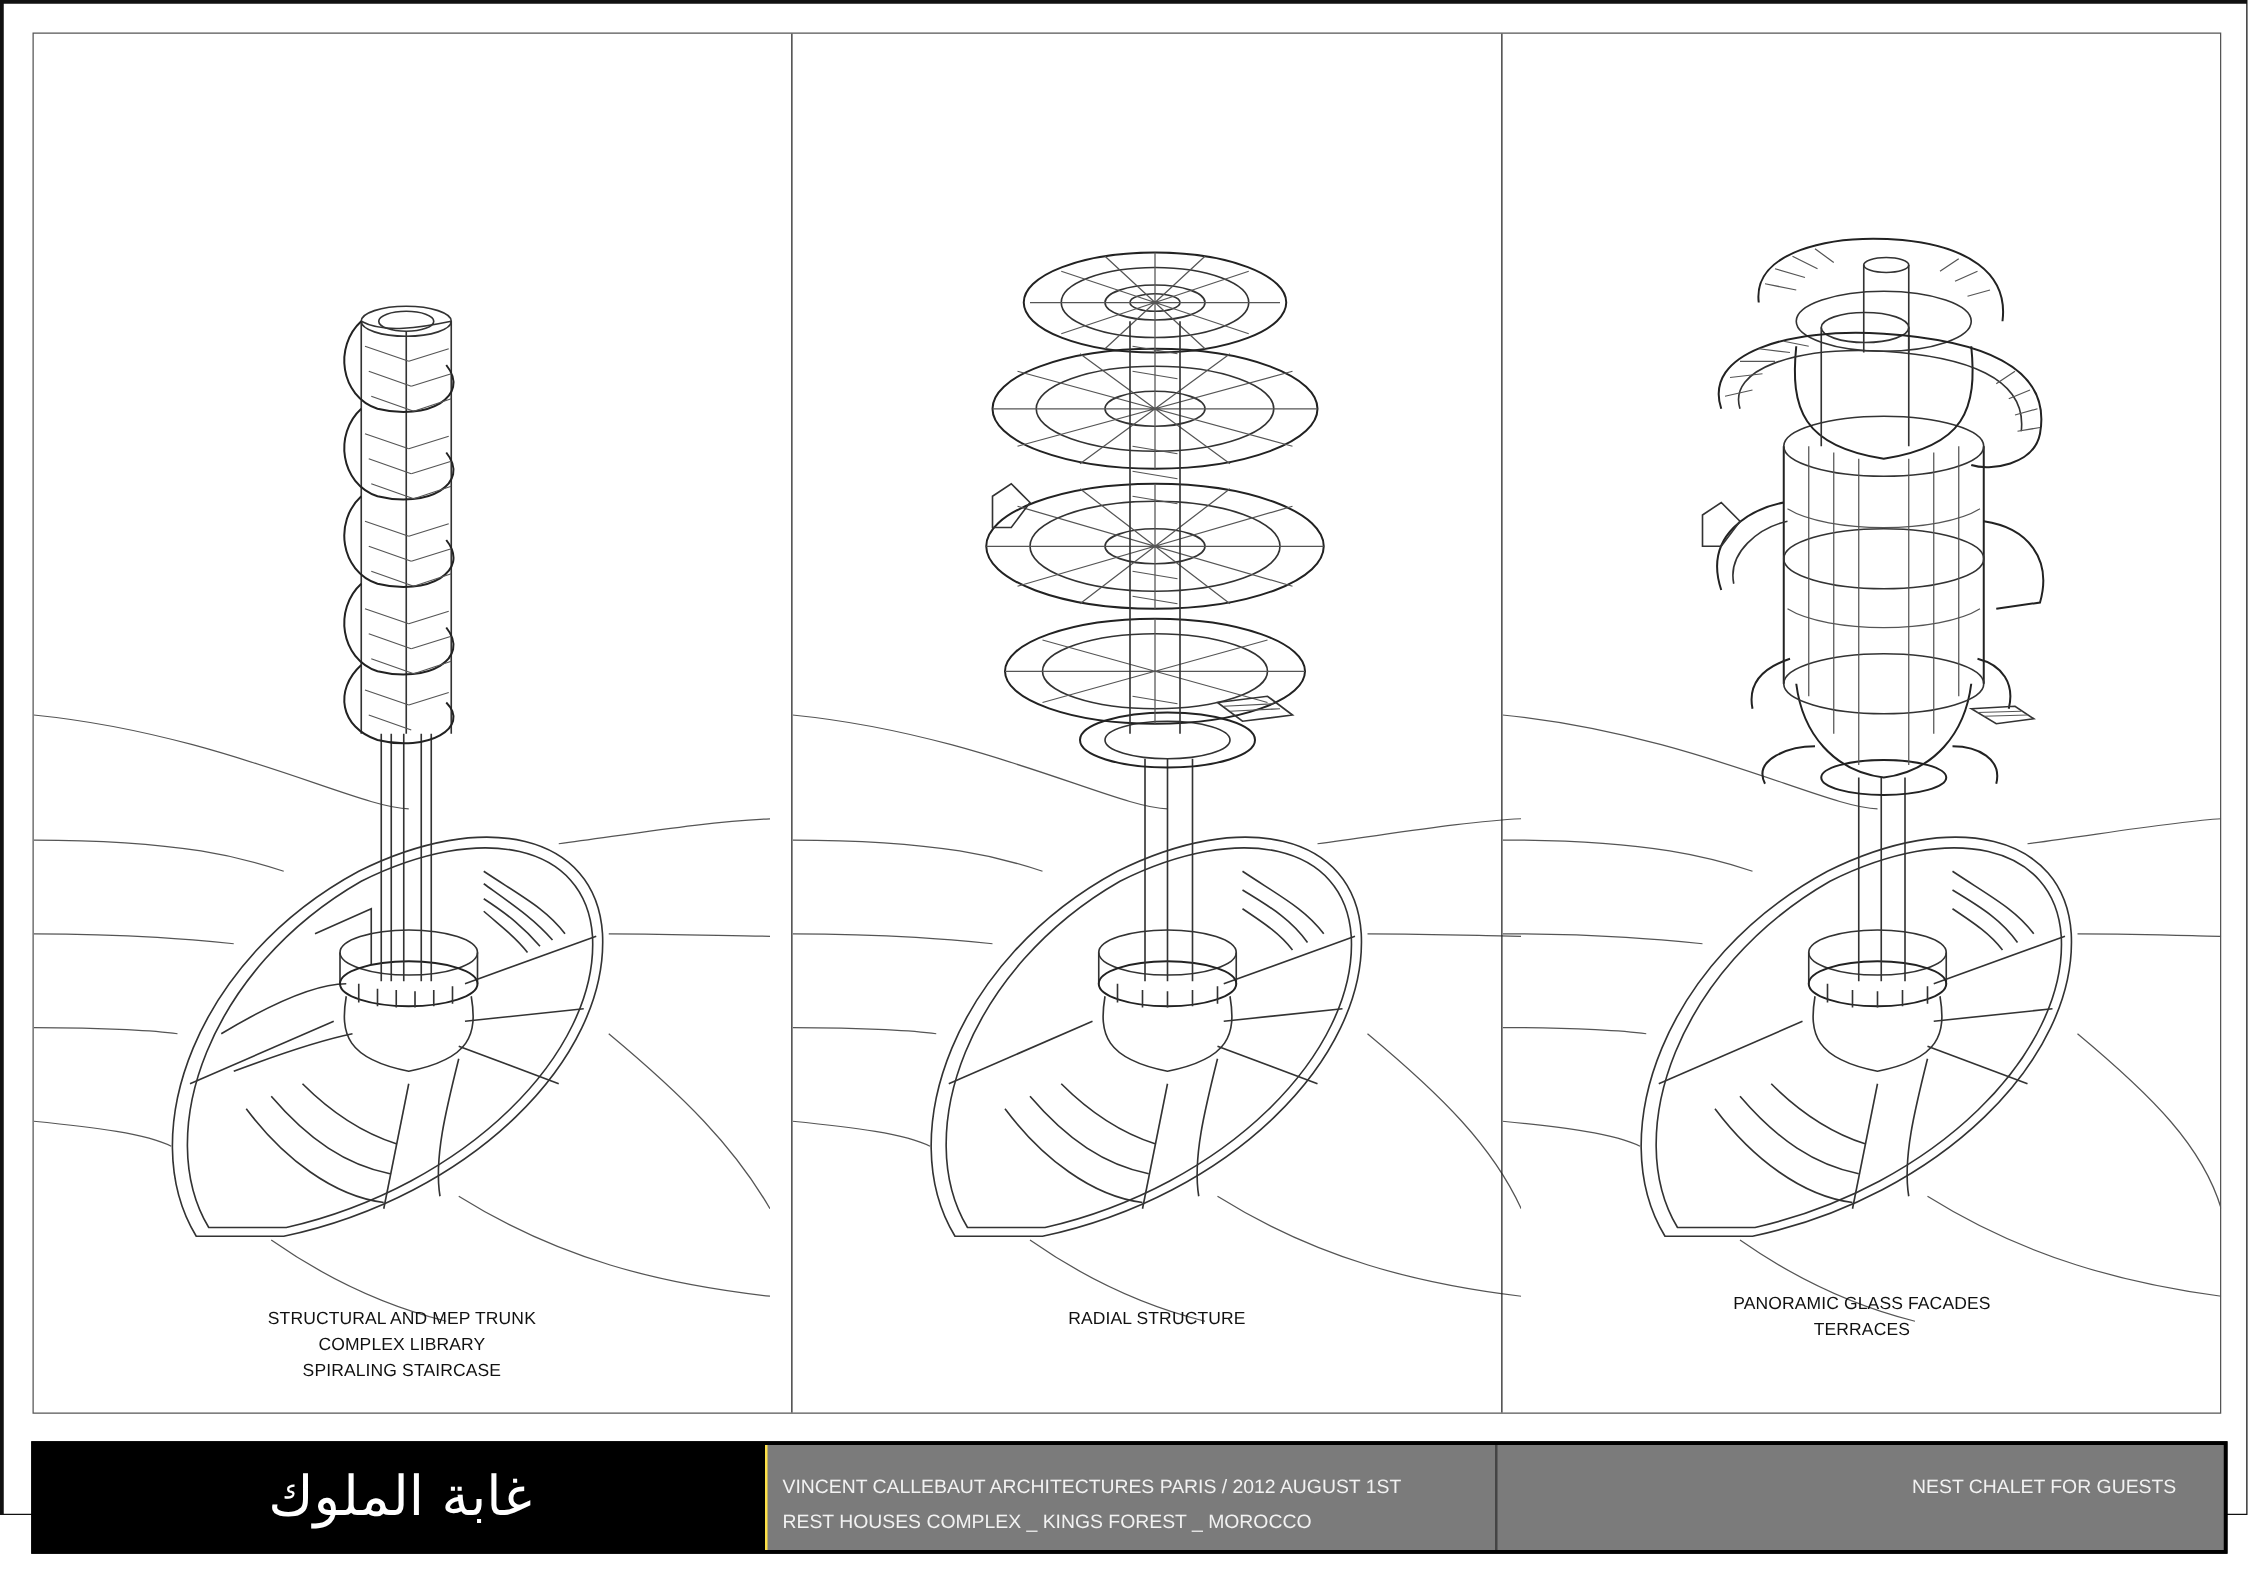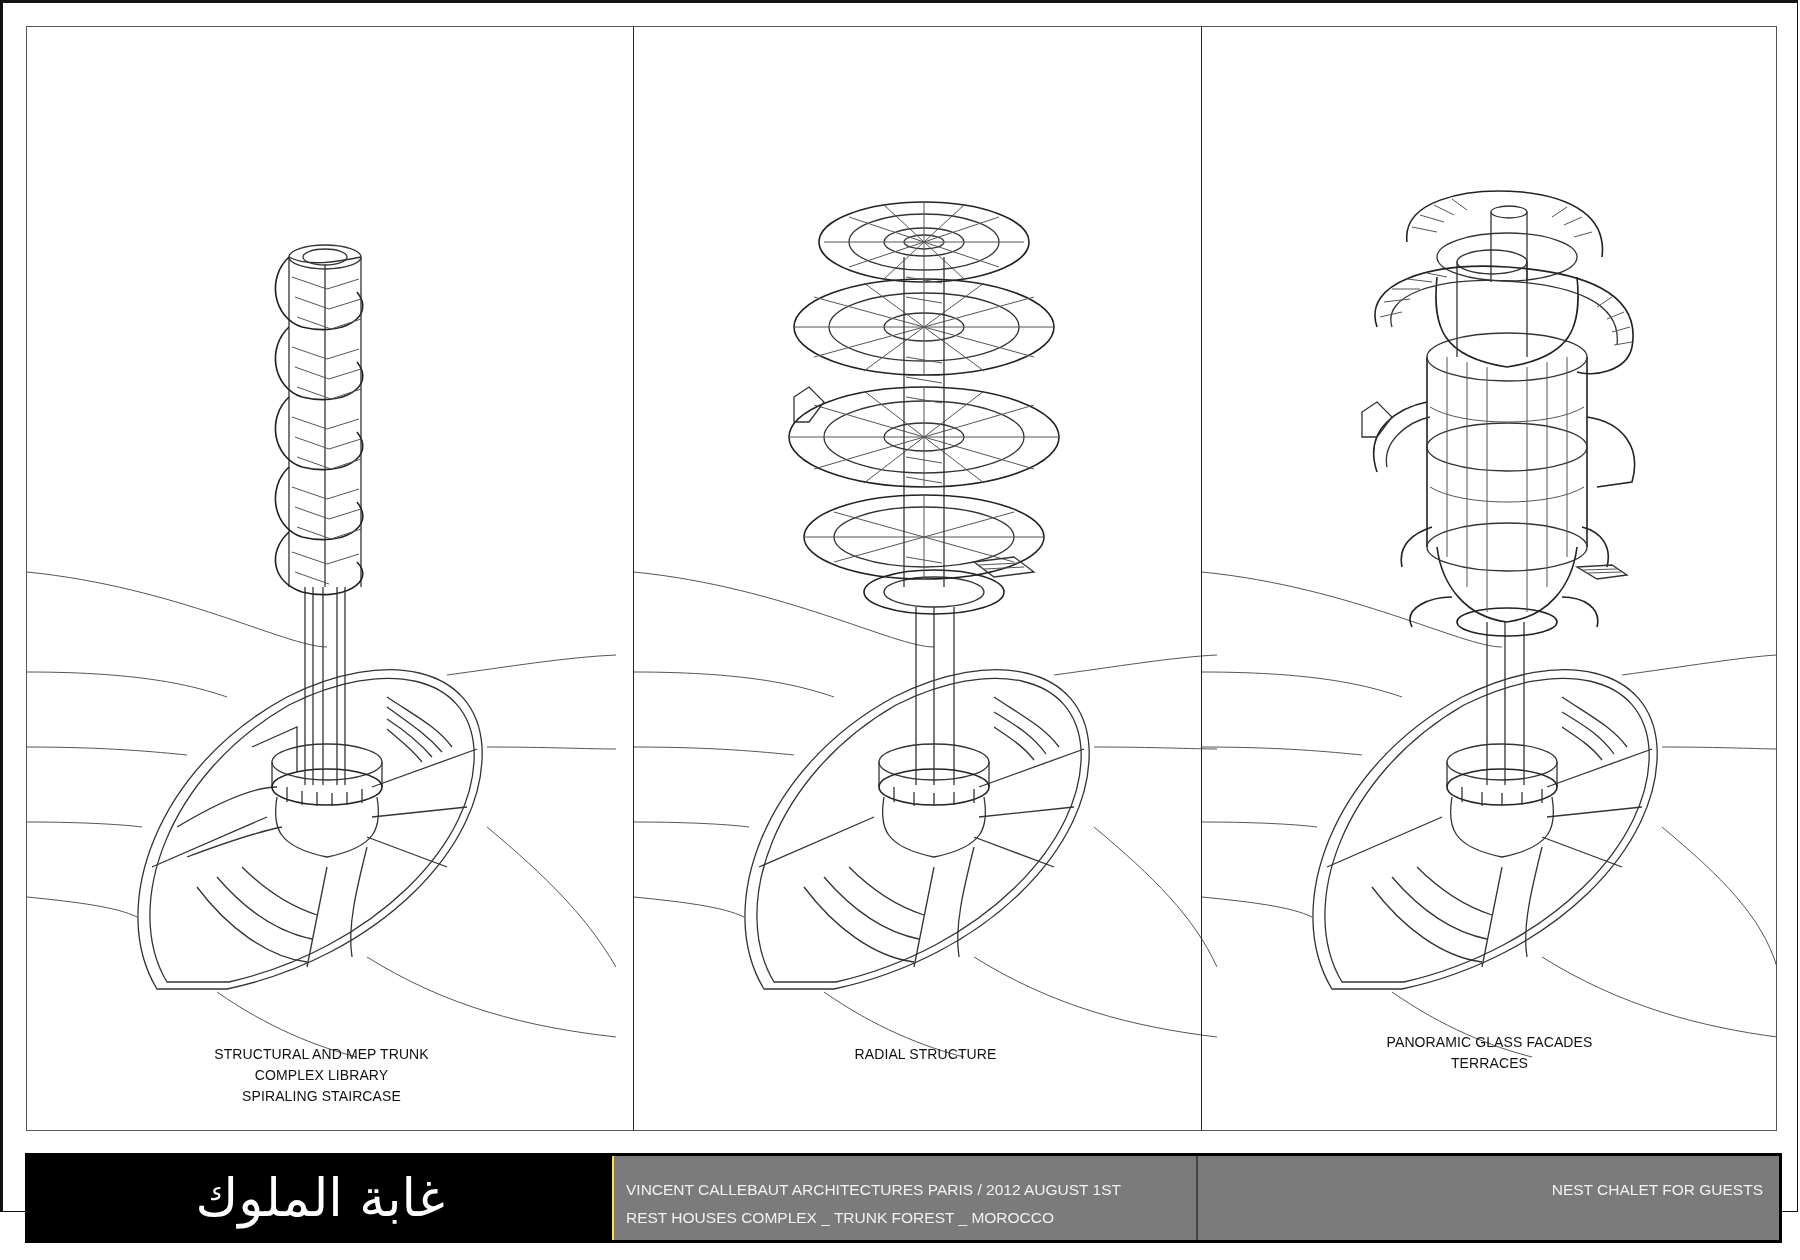--- a/index.html
+++ b/index.html
@@ -8,23 +8,23 @@
   .frame { position: absolute; left: 23px; top: 23px; width: 1751px; height: 1105px; border: 1px solid #555; box-sizing: border-box; }
   .panel { position: absolute; top: 24px; height: 1103px; overflow: hidden; }
   .panel svg { position: absolute; left: 0; top: 0; }
   .p1 { left: 24px; width: 589px; }
   .p2 { left: 630px; width: 583px; border-left: 1px solid #222; }
   .p3 { left: 1198px; width: 575px; border-left: 1px solid #222; }
   .caption { position: absolute; width: 100%; text-align: center; font-size: 14px; line-height: 21px; color: #111; letter-spacing: 0.1px; }
   .caption div { white-space: nowrap; }
   .titleblock { position: absolute; left: 22px; top: 1150px; width: 1757px; height: 90px; border: 3px solid #000; box-sizing: border-box; background: #000; display: flex; }
   .tb-logo { width: 584px; height: 100%; background: #000; display: flex; align-items: center; justify-content: center; }
-  .tb-logo span { color: #fff; font-family: "DejaVu Sans", sans-serif; font-size: 52px; line-height: 1; direction: rtl; }
+  .tb-logo span { color: #fff; font-family: "DejaVu Sans", sans-serif; font-size: 44px; line-height: 1; direction: rtl; }
   .tb-mid { width: 584px; height: 100%; background: #7b7b7b; border-left: 2px solid #fde047; box-sizing: border-box; padding: 20px 0 0 12px; color: #f2f2f2; font-size: 15.5px; line-height: 28px; }
-  .tb-right { flex: 1; height: 100%; background: #7b7b7b; border-left: 2px solid #444; box-sizing: border-box; padding: 20px 16px 0 0; color: #f2f2f2; font-size: 15.5px; line-height: 28px; text-align: right; }
+  .tb-right { flex: 1; height: 100%; background: #7b7b7b; border-left: 2px solid #444; box-sizing: border-box; padding: 20px 38px 0 0; color: #f2f2f2; font-size: 15.5px; line-height: 28px; text-align: right; }
   .tb-mid div, .tb-right div { white-space: nowrap; }
   .ln { fill: none; stroke: #333; stroke-width: 1.3; }
   .lt { fill: none; stroke: #555; stroke-width: 1; }
   .lk { fill: none; stroke: #222; stroke-width: 1.6; }
 </style>
 </head>
 <body>
 
 <div class="sheet">
   <div class="frame"></div>
@@ -244,19 +244,19 @@
       <div>TERRACES</div>
     </div>
   </div>
 
   <div class="titleblock">
     <div class="tb-logo">
       <span>غابة الملوك</span>
     </div>
     <div class="tb-mid">
       <div>VINCENT CALLEBAUT ARCHITECTURES PARIS / 2012 AUGUST 1ST</div>
-      <div>REST HOUSES COMPLEX _ TRUNK FOREST _ MOROCCO</div>
+      <div>REST HOUSES COMPLEX _ KINGS FOREST _ MOROCCO</div>
     </div>
     <div class="tb-right">
       <div>NEST CHALET FOR GUESTS</div>
     </div>
   </div>
 </div>
 
 </body></html>

